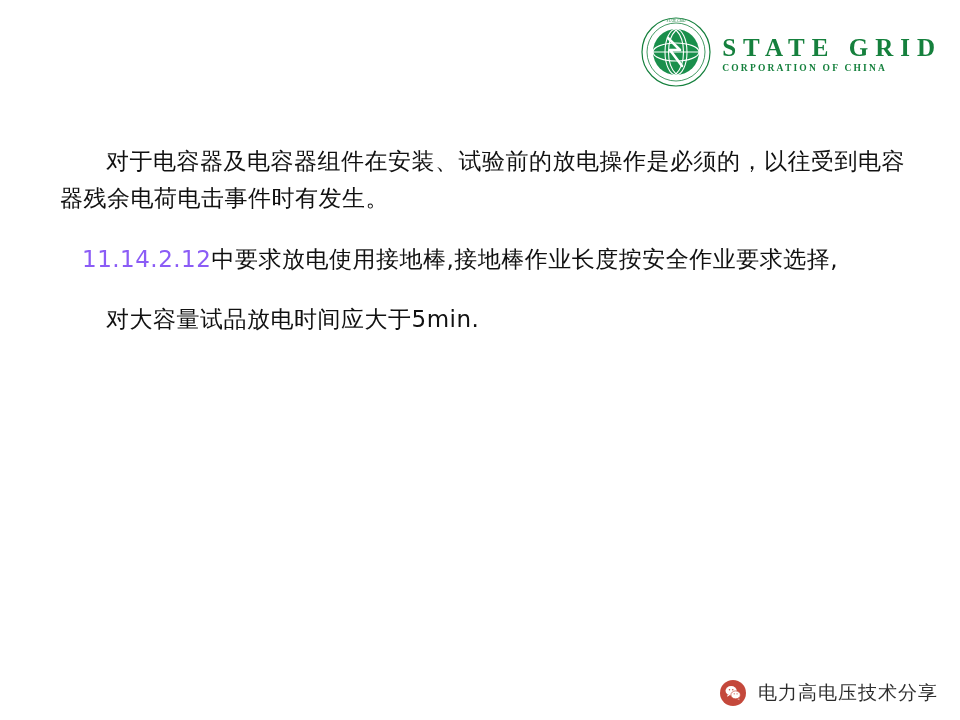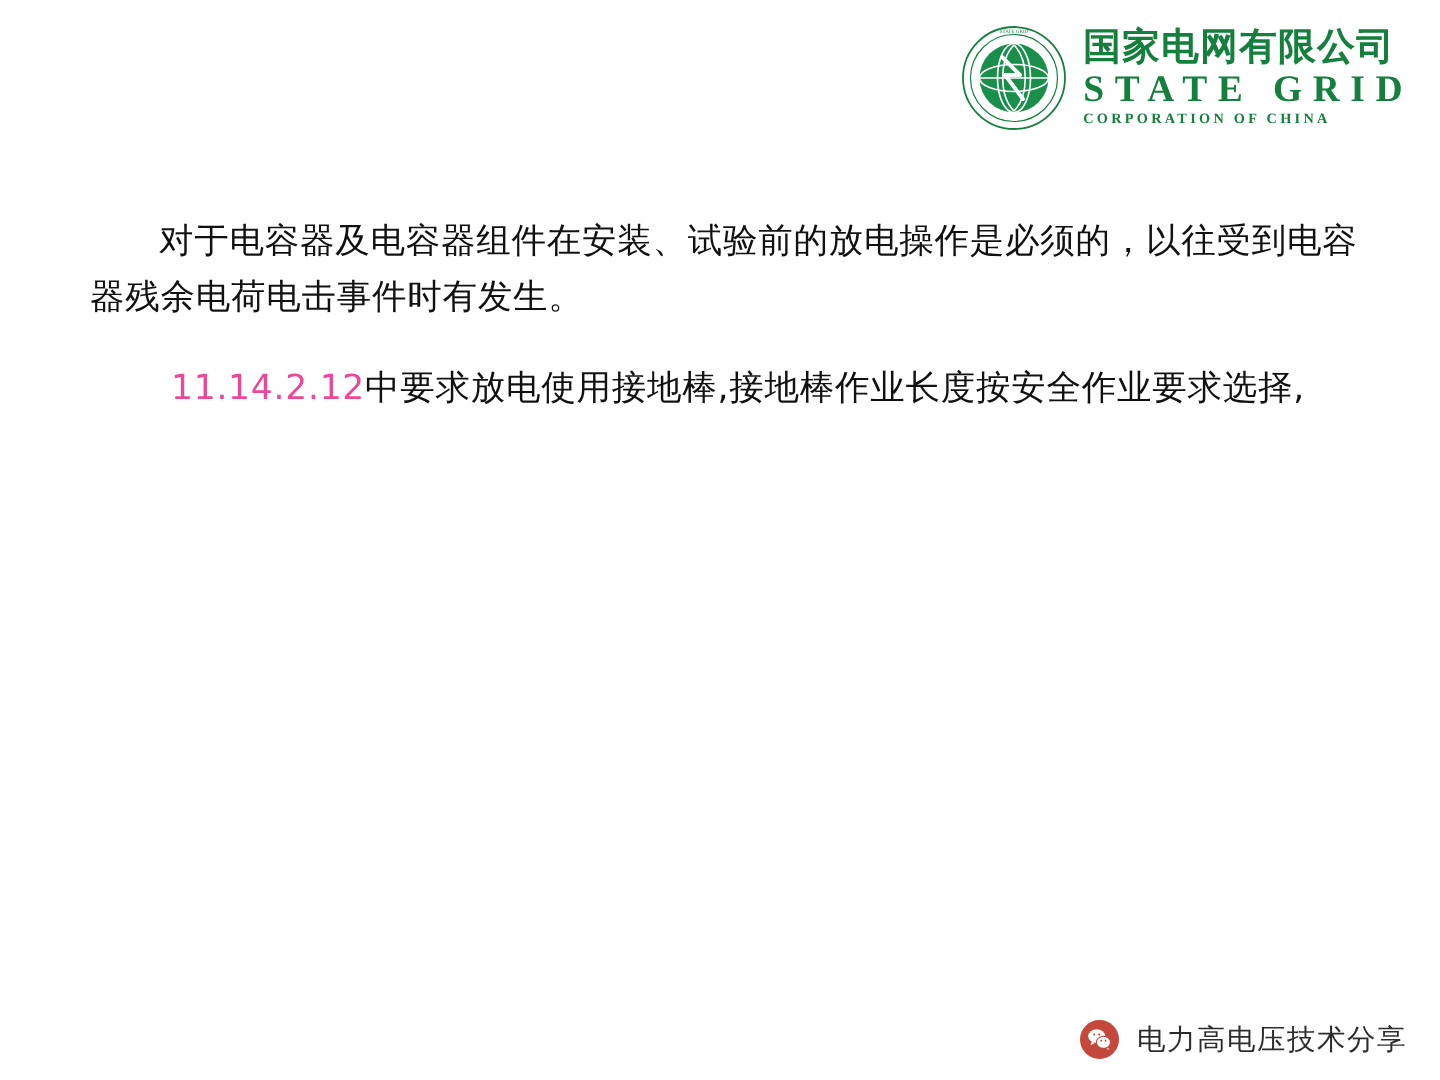--- a/index.html
+++ b/index.html
@@ -88,22 +88,21 @@
   }
   .para-2 {
     margin-top: 8px;
     text-indent: 22px;
   }
   .para-3 {
     margin-top: 4px;
     text-indent: 46px;
   }
   .red {
-    color: #ec4899;
-    margin-left: 32px;
+    color: #8b5cf6;
   }
 
   
   .footer-wm {
     position: absolute;
     right: 22px;
     bottom: 14px;
     display: flex;
     align-items: center;
     gap: 12px;
@@ -152,31 +151,31 @@
         <line x1="13" y1="36" x2="59" y2="36" stroke="#ffffff" stroke-width="1.1"></line>
         <path d="M36 14 C 26 24, 26 48, 36 58" fill="none" stroke="#ffffff" stroke-width="1.1"></path>
         <path d="M36 14 C 46 24, 46 48, 36 58" fill="none" stroke="#ffffff" stroke-width="1.1"></path>
         <path d="M28 22 L40 34 L30 34 L42 50" fill="none" stroke="#ffffff" stroke-width="2.6" stroke-linejoin="round" stroke-linecap="round"></path>
         <g fill="#15803d" font-size="3.4" font-family="Liberation Serif, serif">
           <text x="36" y="6" text-anchor="middle">STATE GRID</text>
         </g>
       </svg>
     </div>
     <div class="logo-text">
-      <div class="logo-cn">国家电网有限公司</div>
       <div class="logo-en">STATE  GRID</div>
       <div class="logo-sub">CORPORATION OF CHINA</div>
     </div>
   </div>
 
   <div class="content">
     <p class="para para-1">对于电容器及电容器组件在安装、试验前的放电操作是必须的，以往受到电容器残余电荷电击事件时有发生。</p>
     <p class="para para-2">
       <span class="red">11.14.2.12</span><span>中要求放电使用接地棒,接地棒作业长度按安全作业要求选择,</span>
     </p>
+    <p class="para para-3">对大容量试品放电时间应大于5min.</p>
   </div>
 
   <div class="footer-wm">
     <div class="wm-icon">
       <svg width="18" height="18" viewBox="0 0 24 24" xmlns="http://www.w3.org/2000/svg">
         <ellipse cx="9.5" cy="9" rx="7.5" ry="6.2" fill="#ffffff"></ellipse>
         <path d="M5 14 L4 17 L7.5 15.3 Z" fill="#ffffff"></path>
         <ellipse cx="15.5" cy="14.5" rx="6.3" ry="5.3" fill="#ffffff" stroke="#c0392b" stroke-width="0.9"></ellipse>
         <path d="M20 19 L21 21.6 L17.8 20.2 Z" fill="#ffffff" stroke="#c0392b" stroke-width="0.6"></path>
         <circle cx="7.3" cy="7.6" r="0.95" fill="#c0392b"></circle>

